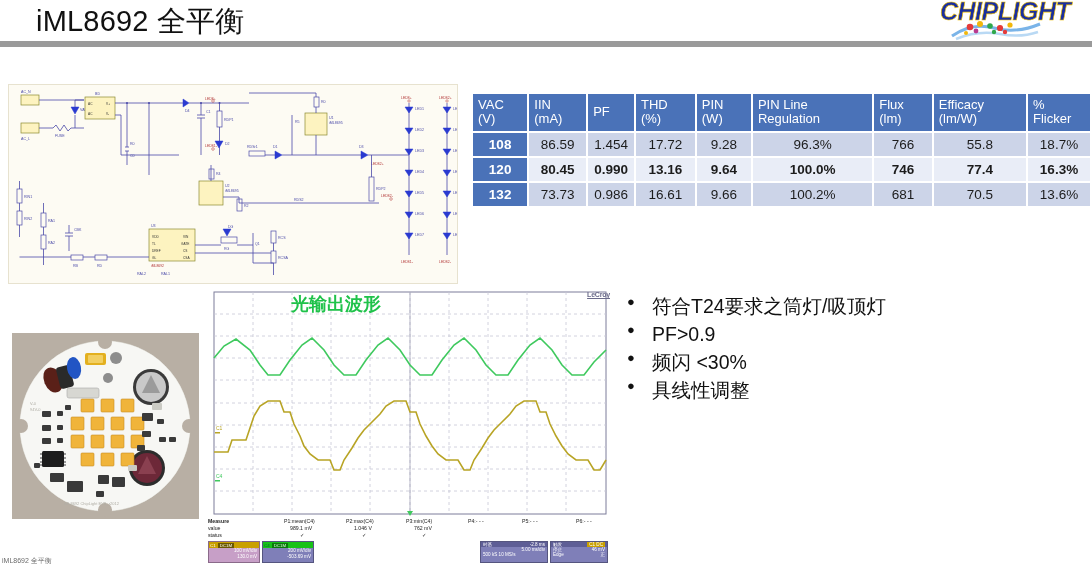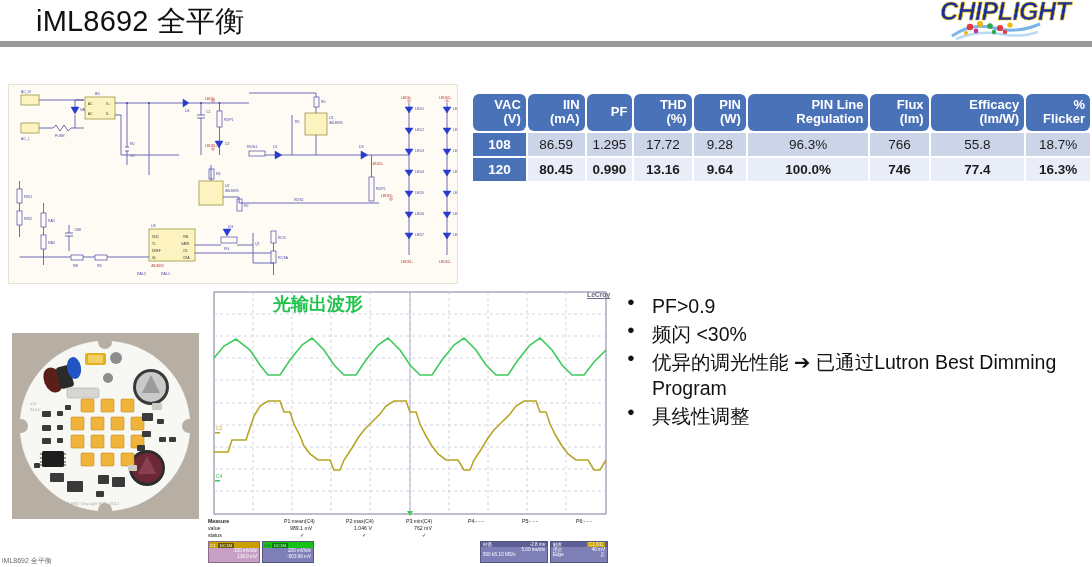--- a/index.html
+++ b/index.html
@@ -40,23 +40,23 @@
   }
   .sch-svg { position: absolute; left: 0; top: 0; }
 
   
   .perf-table {
     position: absolute; left: 471px; top: 92px;
     border-collapse: separate; border-spacing: 2px 2px;
     font-size: 13.5px; color: #1c1c1c;
   }
   .perf-table th {
-    background: #4a72b8; color: #fff; font-weight: bold;
-    padding: 4px 5px; text-align: right; line-height: 1.1;
-    vertical-align: middle; font-size: 13px; border-radius: 6px;
+    background: #4a72b8; color: #fff; font-weight: normal;
+    padding: 4px 5px; text-align: left; line-height: 1.1;
+    vertical-align: middle; font-size: 13px;
   }
   .perf-table td {
     background: #ccd4e8; text-align: center; padding: 4px 6px;
     white-space: nowrap; font-size: 13.5px;
   }
   .perf-table td.rowhead {
     background: #4a72b8; color: #fff; font-weight: bold;
   }
   .perf-table tr.hl td { background: #e9edf7; font-weight: bold; }
   .perf-table tr.hl td.rowhead { background: #4a72b8; color: #fff; }
@@ -67,21 +67,21 @@
     background: #b9b0a5; overflow: hidden;
   }
 
   
   .scope {
     position: absolute; left: 206px; top: 288px; width: 409px; height: 279px;
     background: #ffffff; overflow: hidden;
   }
   .scope-grid { position: absolute; left: 0; top: 0; }
   .scope-label-green {
-    position: absolute; left: 67px; top: 4px; font-size: 18px; font-weight: bold;
+    position: absolute; left: 85px; top: 4px; font-size: 18px; font-weight: bold;
     color: #1fc24a; white-space: nowrap;
   }
   .lecroy {
     position: absolute; right: 5px; top: 3px; font-size: 7px; font-weight: bold;
     color: #6b6b8a; text-decoration: underline; letter-spacing: -0.2px;
   }
   .meas-panel {
     position: absolute; left: 0px; top: 228px; width: 409px; height: 51px;
     background: #ffffff; font-size: 5px; color: #222;
   }
@@ -339,38 +339,49 @@
         <th>PIN Line Regulation</th>
         <th>Flux (lm)</th>
         <th>Efficacy (lm/W)</th>
         <th>% Flicker</th>
       </tr>
     </thead>
     <tbody>
       <tr>
         <td class="rowhead">108</td>
         <td>86.59</td>
-        <td>1.295</td>
+        <td>1.454</td>
         <td>17.72</td>
         <td>9.28</td>
         <td>96.3%</td>
         <td>766</td>
         <td>55.8</td>
         <td>18.7%</td>
       </tr>
       <tr class="hl">
         <td class="rowhead">120</td>
         <td>80.45</td>
         <td>0.990</td>
         <td>13.16</td>
         <td>9.64</td>
         <td>100.0%</td>
         <td>746</td>
         <td>77.4</td>
         <td>16.3%</td>
+      </tr>
+      <tr>
+        <td class="rowhead">132</td>
+        <td>73.73</td>
+        <td>0.986</td>
+        <td>16.61</td>
+        <td>9.66</td>
+        <td>100.2%</td>
+        <td>681</td>
+        <td>70.5</td>
+        <td>13.6%</td>
       </tr>
     </tbody>
   </table>
 
   <div class="pcb-photo">
     <svg width="187" height="186" viewBox="0 0 187 186">
       <rect x="0" y="0" width="187" height="186" fill="#b8afa4"></rect>
       <circle cx="93" cy="93" r="85" fill="#f2f2ef" stroke="#d8d6ce" stroke-width="1"></circle>
       <path d="M93 8 a85 85 0 0 1 0 170 a85 85 0 0 1 0 -170" fill="#f7f7f4"></path>
 
@@ -568,19 +579,19 @@
           <span>Edge</span>
           <span>正</span>
         </div>
       </div>
     </div>
   </div>
 
   <div class="tiny-footer">iML8692 全平衡</div>
 
   <div class="bullets">
+    <div class="bullet">符合T24要求之筒灯/吸顶灯</div>
     <div class="bullet">PF&gt;0.9</div>
     <div class="bullet">频闪 &lt;30%</div>
-    <div class="bullet">优异的调光性能 ➔ 已通过Lutron Best Dimming Program</div>
     <div class="bullet">具线性调整</div>
   </div>
 
 </div>
 
 </body></html>

